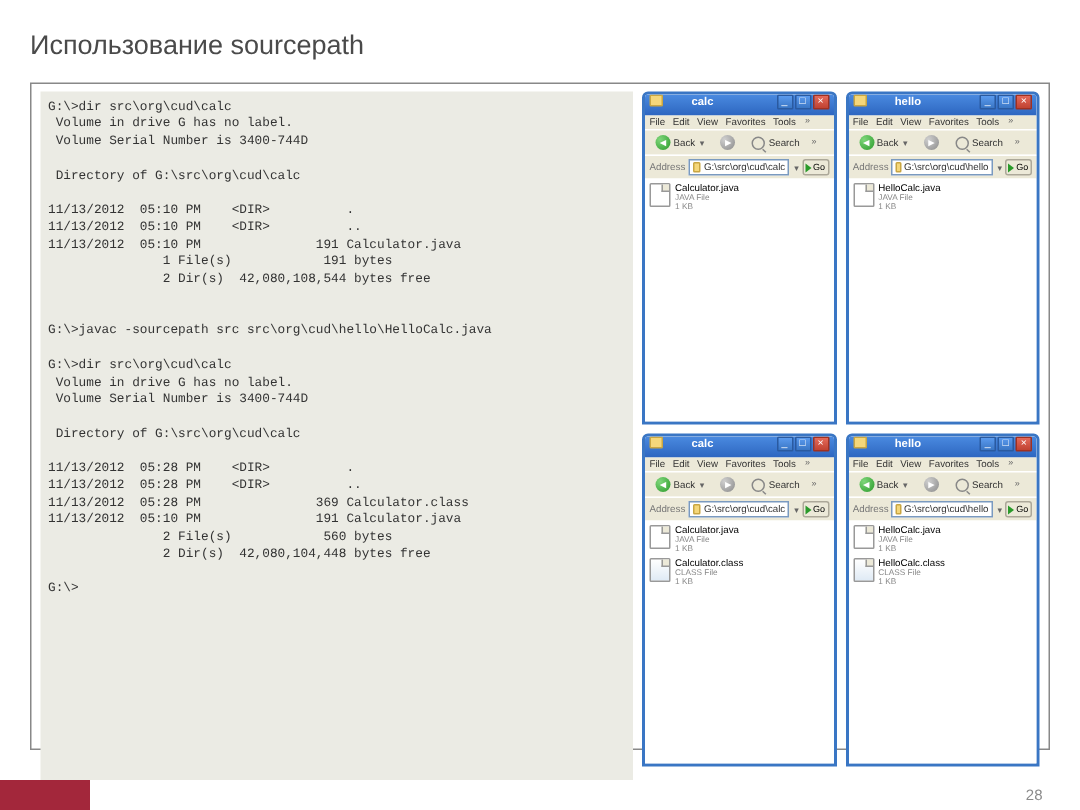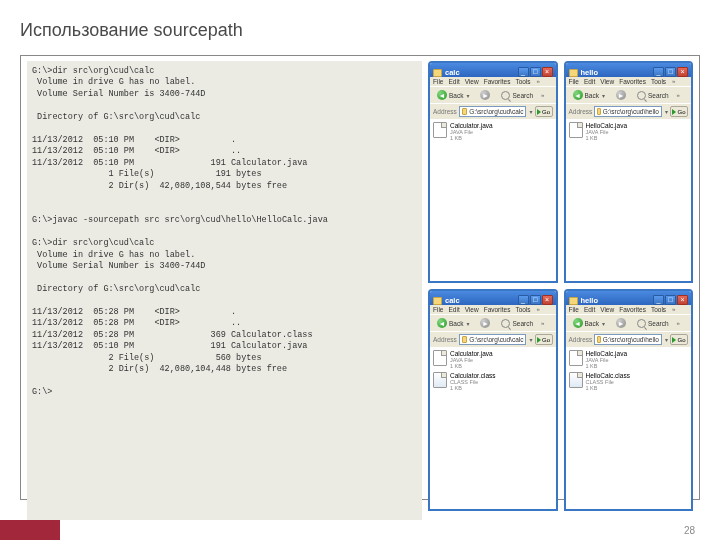--- a/index.html
+++ b/index.html
@@ -61,23 +61,23 @@
     display: flex;
     flex-direction: column;
     overflow: hidden;
     font-size: 7px;
   }
   .titlebar {
     background: linear-gradient(#4a8ae0, #2d66c0);
     color: #fff;
     height: 14px;
     display: flex;
-    align-items: flex-end;
+    align-items: flex-start;
     padding: 0 3px;
-    gap: 3px;
+    gap: 19px;
   }
   .titlebar .folder-ico {
     width: 9px; height: 8px; background: #f5d77a; border: 1px solid #c9a642; border-radius: 1px;
   }
   .titlebar .wtitle { flex: 1; font-weight: bold; font-size: 7.5px;}
   .winbtns { display: flex; gap: 1px; }
   .winbtn { width: 11px; height: 10px; background: linear-gradient(#5a9aee,#3a76c4); border: 1px solid #2a5aa0; border-radius: 1px; color:#fff; font-size:7px; line-height:8px; text-align:center;}
   .winbtn.close { background: linear-gradient(#e56a5a,#c04232); border-color:#a03020;}
   .menubar {
     background: #ece9d8;

